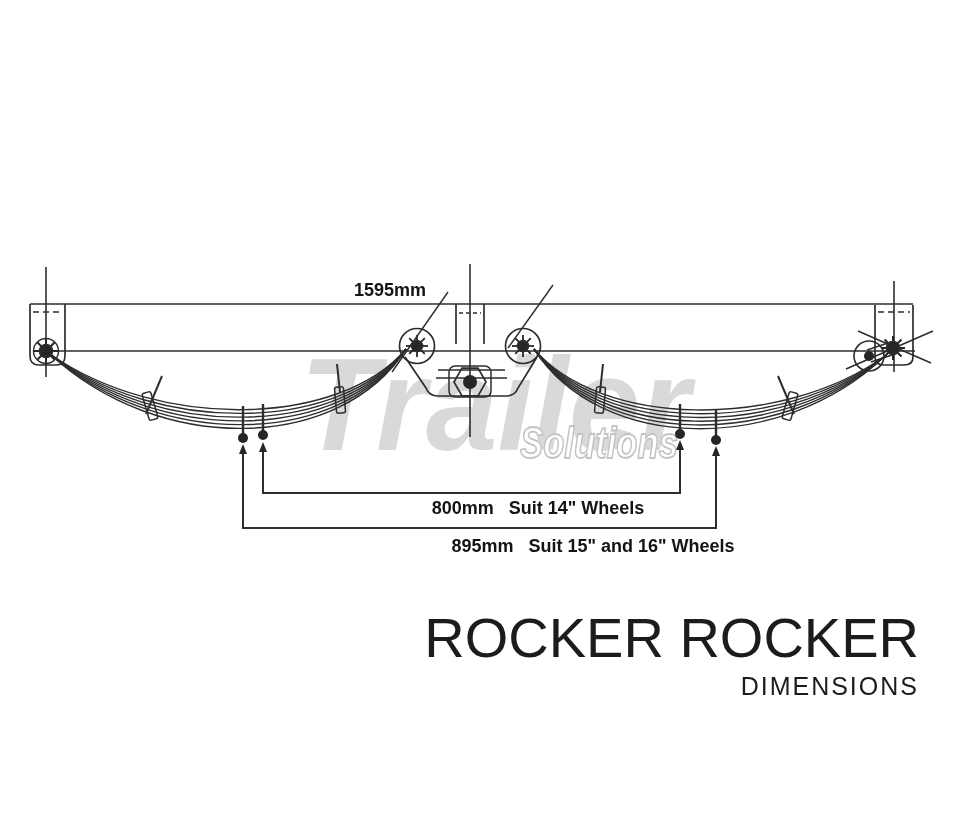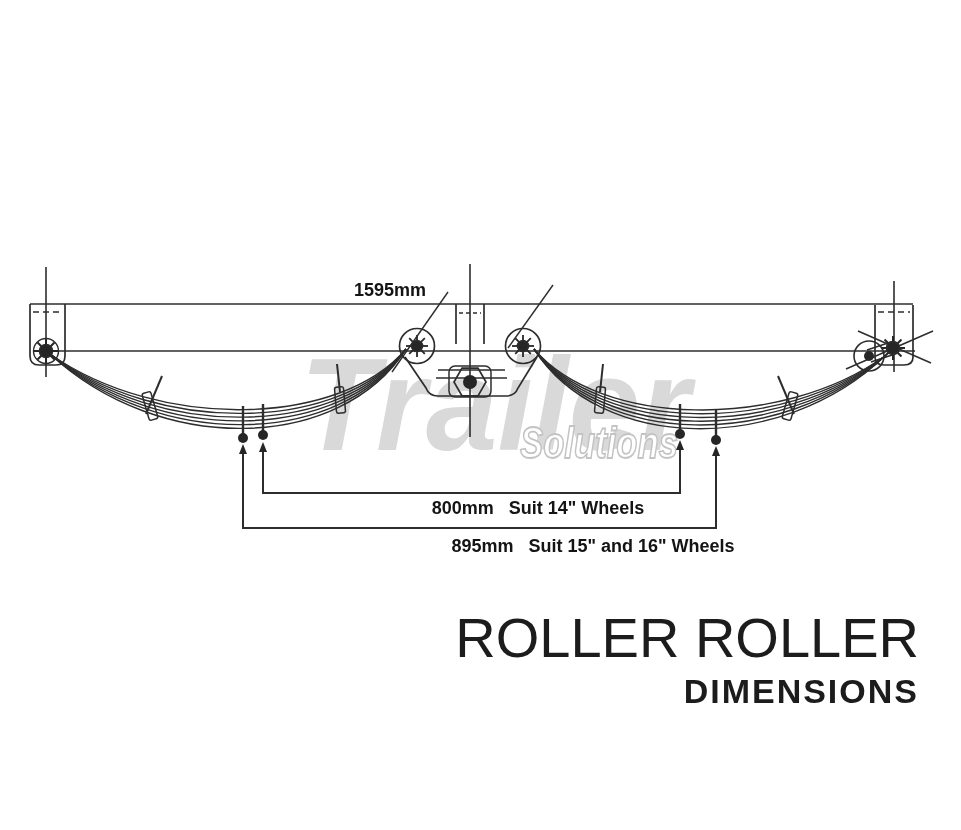--- a/index.html
+++ b/index.html
@@ -8,21 +8,21 @@
     width:961px; height:830px;
     background:#ffffff;
     font-family:"Liberation Sans", sans-serif;
     overflow:hidden;
   }
   svg.drawing { position:absolute; left:0; top:0; }
   .dim-label { font-family:"Liberation Sans", sans-serif; font-weight:bold; fill:#141414; }
   .wm-brand  { font-family:"Liberation Sans", sans-serif; font-weight:bold; font-style:italic; }
   .title-block { position:absolute; right:42px; top:610px; text-align:right; color:#1c1c1c; }
   .title-main { font-size:56px; font-weight:500; line-height:1.0; letter-spacing:0px; white-space:nowrap; }
-  .title-sub  { font-size:34px; font-weight:700; letter-spacing:2px; margin-top:6px; white-space:nowrap; }
+  .title-sub  { font-size:25px; font-weight:400; letter-spacing:2px; margin-top:6px; white-space:nowrap; }
 </style>
 </head>
 <body>
 
 <div class="page">
 
   <svg class="drawing" width="961" height="830" viewBox="0 0 961 830">
 
     <defs>
       <g id="bolt-star">
@@ -186,17 +186,17 @@
         <polygon points="716,446 712,456 720,456" fill="#262626" stroke="none"></polygon>
       </g>
     </g>
 
     <text class="dim-label" x="390" y="296" font-size="18" text-anchor="middle">1595mm</text>
     <text class="dim-label" x="538" y="514" font-size="18" text-anchor="middle">800mm&nbsp;&nbsp;&nbsp;Suit 14" Wheels</text>
     <text class="dim-label" x="593" y="552" font-size="18" text-anchor="middle">895mm&nbsp;&nbsp;&nbsp;Suit 15" and 16" Wheels</text>
   </svg>
 
   <div class="title-block">
-    <div class="title-main">ROLLER ROLLER</div>
+    <div class="title-main">ROCKER ROCKER</div>
     <div class="title-sub">DIMENSIONS</div>
   </div>
 
 </div>
 
 </body></html>

